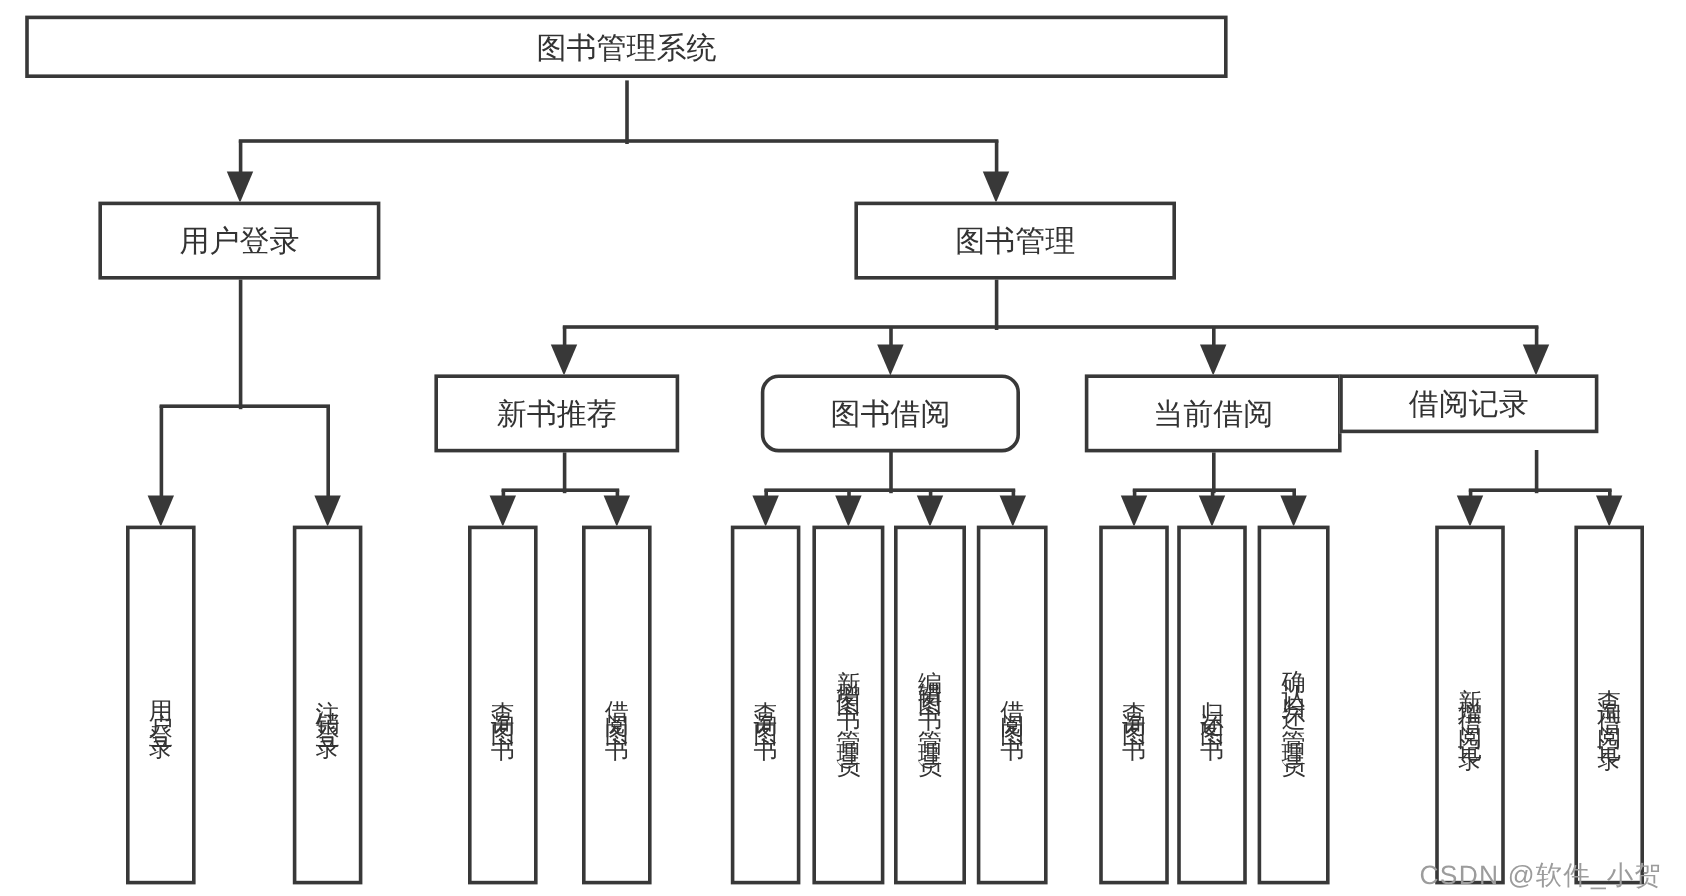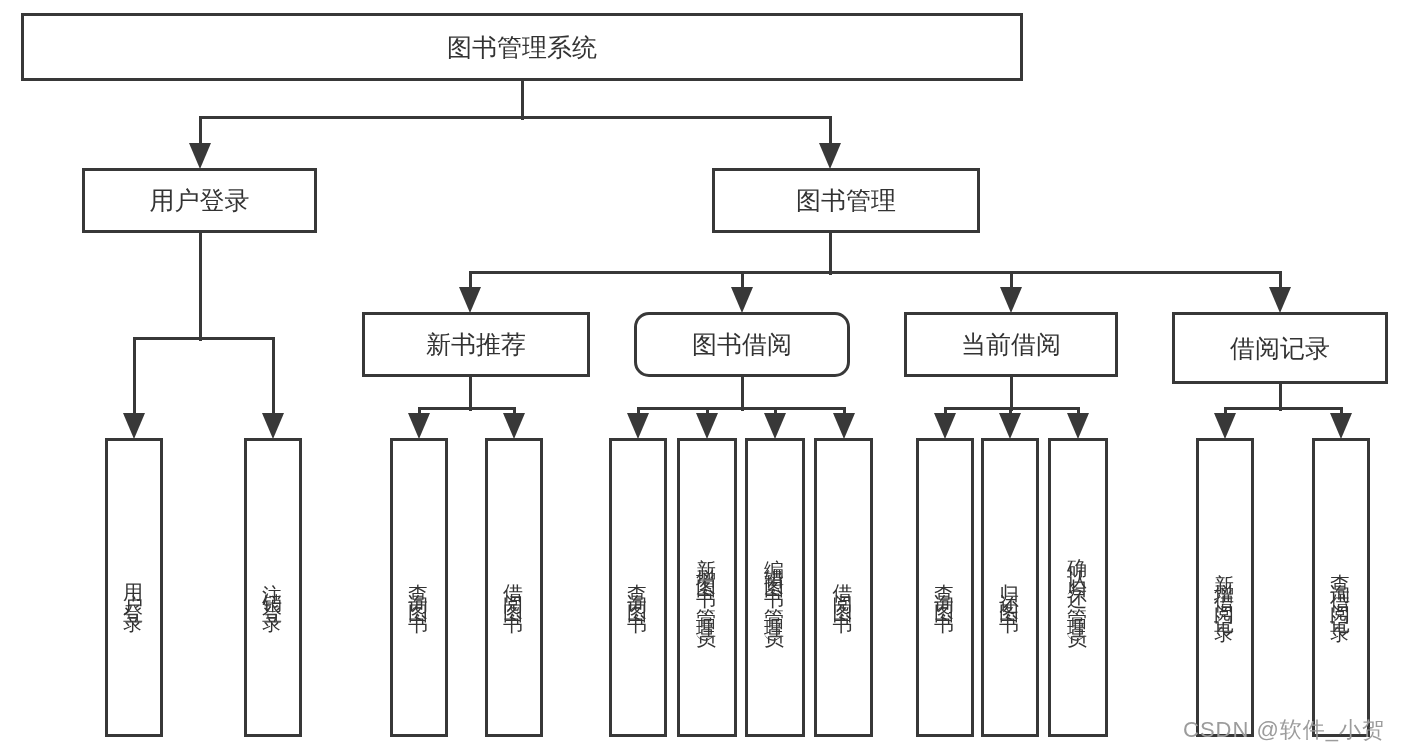--- a/index.html
+++ b/index.html
@@ -104,39 +104,39 @@
       <div class="line" style="left: 1077px; top: 408px; width: 3px; height: 10px;"></div>
       <div class="arrow" style="left: 1067px; top: 413px;"></div>
       <div class="line" style="left: 1279px; top: 375px; width: 3px; height: 36px;"></div>
       <div class="line" style="left: 1224px; top: 407px; width: 119px; height: 3px;"></div>
       <div class="line" style="left: 1224px; top: 408px; width: 3px; height: 10px;"></div>
       <div class="arrow" style="left: 1214px; top: 413px;"></div>
       <div class="line" style="left: 1340px; top: 408px; width: 3px; height: 10px;"></div>
       <div class="arrow" style="left: 1330px; top: 413px;"></div>
     </div>
   <div id="node-layer">
-      <div class="node" style="left: 21px; top: 13px; width: 1002px; height: 68px;">
+      <div class="node" style="left: 21px; top: 13px; width: 1002px; height: 52px;">
         <span>图书管理系统</span>
       </div>
       <div class="node" style="left: 82px; top: 168px; width: 235px; height: 65px;">
         <span>用户登录</span>
       </div>
       <div class="node" style="left: 712px; top: 168px; width: 268px; height: 65px; font-family: Liberation Serif, serif;">
         <span>图书管理</span>
       </div>
-      <div class="node" style="left: 362px; top: 312px; width: 228px; height: 65px;">
+      <div class="node" style="left: 362px; top: 312px; width: 204px; height: 65px;">
         <span>新书推荐</span>
       </div>
       <div class="node" style="left: 634px; top: 312px; width: 216px; height: 65px; border-radius: 15px;">
         <span>图书借阅</span>
       </div>
       <div class="node" style="left: 904px; top: 312px; width: 214px; height: 65px;">
         <span>当前借阅</span>
       </div>
-      <div class="node" style="left: 1172px; top: 312px; width: 216px; height: 72px; text-align: center;">
+      <div class="node" style="left: 1116px; top: 312px; width: 216px; height: 49px; text-align: center;">
         <span>借阅记录</span>
       </div>
       <div class="node vertical" style="left: 105px; top: 438px; width: 58px; height: 299px;">
         <span>用户登录</span>
       </div>
       <div class="node vertical" style="left: 244px; top: 438px; width: 58px; height: 299px;">
         <span>注销登录</span>
       </div>
       <div class="node vertical" style="left: 390px; top: 438px; width: 58px; height: 299px;">
         <span>查询图书</span>

